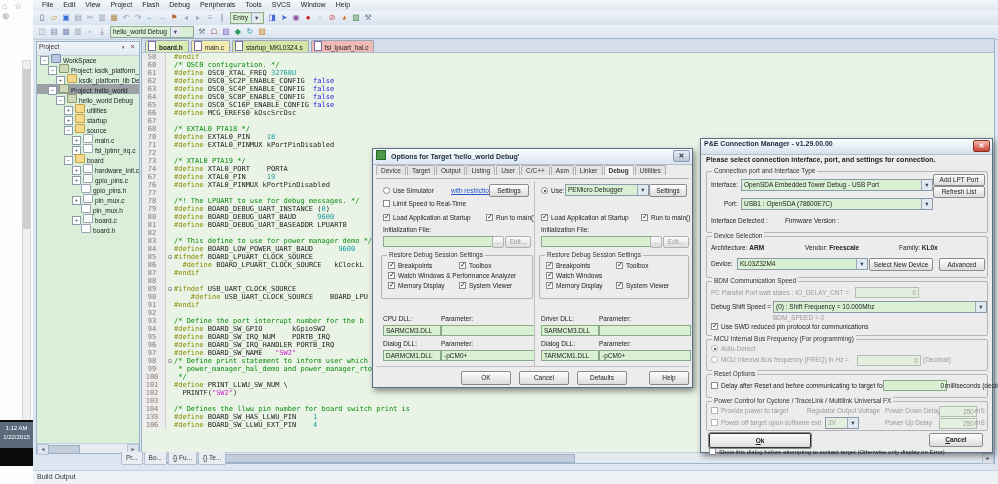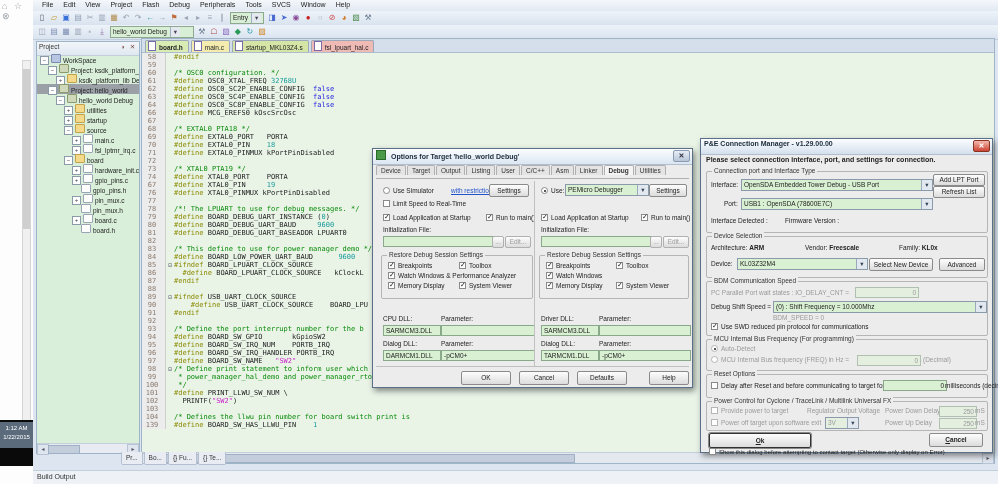--- a/index.html
+++ b/index.html
@@ -143,30 +143,29 @@
         <span class="sarrow" style="left:0">◂</span>
         <span class="sarrow" style="right:0">▸</span>
         <span class="scrollthumb" style="left:11px;width:30px"></span>
       </div>
     </div>
 
     <div id="editor">
       <div id="etabs"><span class="etab active" style="background: rgb(216, 236, 180);"><span class="eticon"></span><span>board.h</span></span><span class="etab" style="background: rgb(243, 236, 174);"><span class="eticon"></span><span>main.c</span></span><span class="etab" style="background: rgb(213, 229, 166);"><span class="eticon"></span><span>startup_MKL03Z4.s</span></span><span class="etab" style="background: rgb(239, 185, 180);"><span class="eticon"></span><span>fsl_lpuart_hal.c</span></span></div>
       <div id="code">
           <div class="ln"><span class="lnum">58</span><span class="fold"></span><span class="code-txt"><span class="d">#endif</span></span></div>
-          <div class="ln"><span class="lnum">59</span><span class="fold"></span><span class="code-txt"></span></div>
           <div class="ln"><span class="lnum">60</span><span class="fold"></span><span class="code-txt"><span class="c">/* OSC0 configuration. */</span></span></div>
           <div class="ln"><span class="lnum">61</span><span class="fold"></span><span class="code-txt"><span class="d">#define</span> OSC0_XTAL_FREQ <span class="n">32768U</span></span></div>
           <div class="ln"><span class="lnum">62</span><span class="fold"></span><span class="code-txt"><span class="d">#define</span> OSC0_SC2P_ENABLE_CONFIG  <span class="k">false</span></span></div>
           <div class="ln"><span class="lnum">63</span><span class="fold"></span><span class="code-txt"><span class="d">#define</span> OSC0_SC4P_ENABLE_CONFIG  <span class="k">false</span></span></div>
           <div class="ln"><span class="lnum">64</span><span class="fold"></span><span class="code-txt"><span class="d">#define</span> OSC0_SC8P_ENABLE_CONFIG  <span class="k">false</span></span></div>
+          <div class="ln"><span class="lnum">65</span><span class="fold"></span><span class="code-txt"><span class="d">#define</span> OSC0_SC16P_ENABLE_CONFIG <span class="k">false</span></span></div>
           <div class="ln"><span class="lnum">66</span><span class="fold"></span><span class="code-txt"><span class="d">#define</span> MCG_EREFS0 kOscSrcOsc</span></div>
           <div class="ln"><span class="lnum">67</span><span class="fold"></span><span class="code-txt"></span></div>
           <div class="ln"><span class="lnum">68</span><span class="fold"></span><span class="code-txt"><span class="c">/* EXTAL0 PTA18 */</span></span></div>
-          <div class="ln"><span class="lnum">69</span><span class="fold"></span><span class="code-txt"><span class="d">#define</span> EXTAL0_PORT   PORTA</span></div>
           <div class="ln"><span class="lnum">70</span><span class="fold"></span><span class="code-txt"><span class="d">#define</span> EXTAL0_PIN    <span class="n">18</span></span></div>
           <div class="ln"><span class="lnum">71</span><span class="fold"></span><span class="code-txt"><span class="d">#define</span> EXTAL0_PINMUX kPortPinDisabled</span></div>
           <div class="ln"><span class="lnum">72</span><span class="fold"></span><span class="code-txt"></span></div>
           <div class="ln"><span class="lnum">73</span><span class="fold"></span><span class="code-txt"><span class="c">/* XTAL0 PTA19 */</span></span></div>
           <div class="ln"><span class="lnum">74</span><span class="fold"></span><span class="code-txt"><span class="d">#define</span> XTAL0_PORT    PORTA</span></div>
           <div class="ln"><span class="lnum">67</span><span class="fold"></span><span class="code-txt"><span class="d">#define</span> XTAL0_PIN     <span class="n">19</span></span></div>
           <div class="ln"><span class="lnum">76</span><span class="fold"></span><span class="code-txt"><span class="d">#define</span> XTAL0_PINMUX kPortPinDisabled</span></div>
           <div class="ln"><span class="lnum">77</span><span class="fold"></span><span class="code-txt"></span></div>
           <div class="ln"><span class="lnum">78</span><span class="fold"></span><span class="code-txt"><span class="c">/*! The LPUART to use for debug messages. */</span></span></div>
           <div class="ln"><span class="lnum">79</span><span class="fold"></span><span class="code-txt"><span class="d">#define</span> BOARD_DEBUG_UART_INSTANCE (<span class="n">0</span>)</span></div>
@@ -189,20 +188,21 @@
           <div class="ln"><span class="lnum">96</span><span class="fold"></span><span class="code-txt"><span class="d">#define</span> BOARD_SW_IRQ_HANDLER PORTB_IRQ</span></div>
           <div class="ln"><span class="lnum">97</span><span class="fold"></span><span class="code-txt"><span class="d">#define</span> BOARD_SW_NAME   <span class="s">"SW2"</span></span></div>
           <div class="ln"><span class="lnum">98</span><span class="fold">⊟</span><span class="code-txt"><span class="c">/* Define print statement to inform user which switch to press for</span></span></div>
           <div class="ln"><span class="lnum">99</span><span class="fold"></span><span class="code-txt"><span class="c"> * power_manager_hal_demo and power_manager_rtos_demo</span></span></div>
           <div class="ln"><span class="lnum">100</span><span class="fold"></span><span class="code-txt"><span class="c"> */</span></span></div>
           <div class="ln"><span class="lnum">101</span><span class="fold"></span><span class="code-txt"><span class="d">#define</span> PRINT_LLWU_SW_NUM \</span></div>
           <div class="ln"><span class="lnum">102</span><span class="fold"></span><span class="code-txt">  PRINTF(<span class="s">"SW2"</span>)</span></div>
           <div class="ln"><span class="lnum">103</span><span class="fold"></span><span class="code-txt"></span></div>
           <div class="ln"><span class="lnum">104</span><span class="fold"></span><span class="code-txt"><span class="c">/* Defines the llwu pin number for board switch print is</span></span></div>
           <div class="ln"><span class="lnum">139</span><span class="fold"></span><span class="code-txt"><span class="d">#define</span> BOARD_SW_HAS_LLWU_PIN    <span class="n">1</span></span></div>
+          <div class="ln"><span class="lnum">106</span><span class="fold"></span><span class="code-txt"><span class="d">#define</span> BOARD_SW_LLWU_EXT_PIN    <span class="n">4</span></span></div>
         </div>
       <div id="e-hscroll">
         <span class="sarrow" style="left:0">◂</span>
         <span class="sarrow" style="right:0">▸</span>
         <span class="scrollthumb" style="left:11px;width:420px"></span>
       </div>
     </div>
 
     <div id="dock-tabs"><span class="dtab">Pr...</span><span class="dtab">Bo...</span><span class="dtab">{} Fu...</span><span class="dtab">{} Te...</span></div>
   </div>

